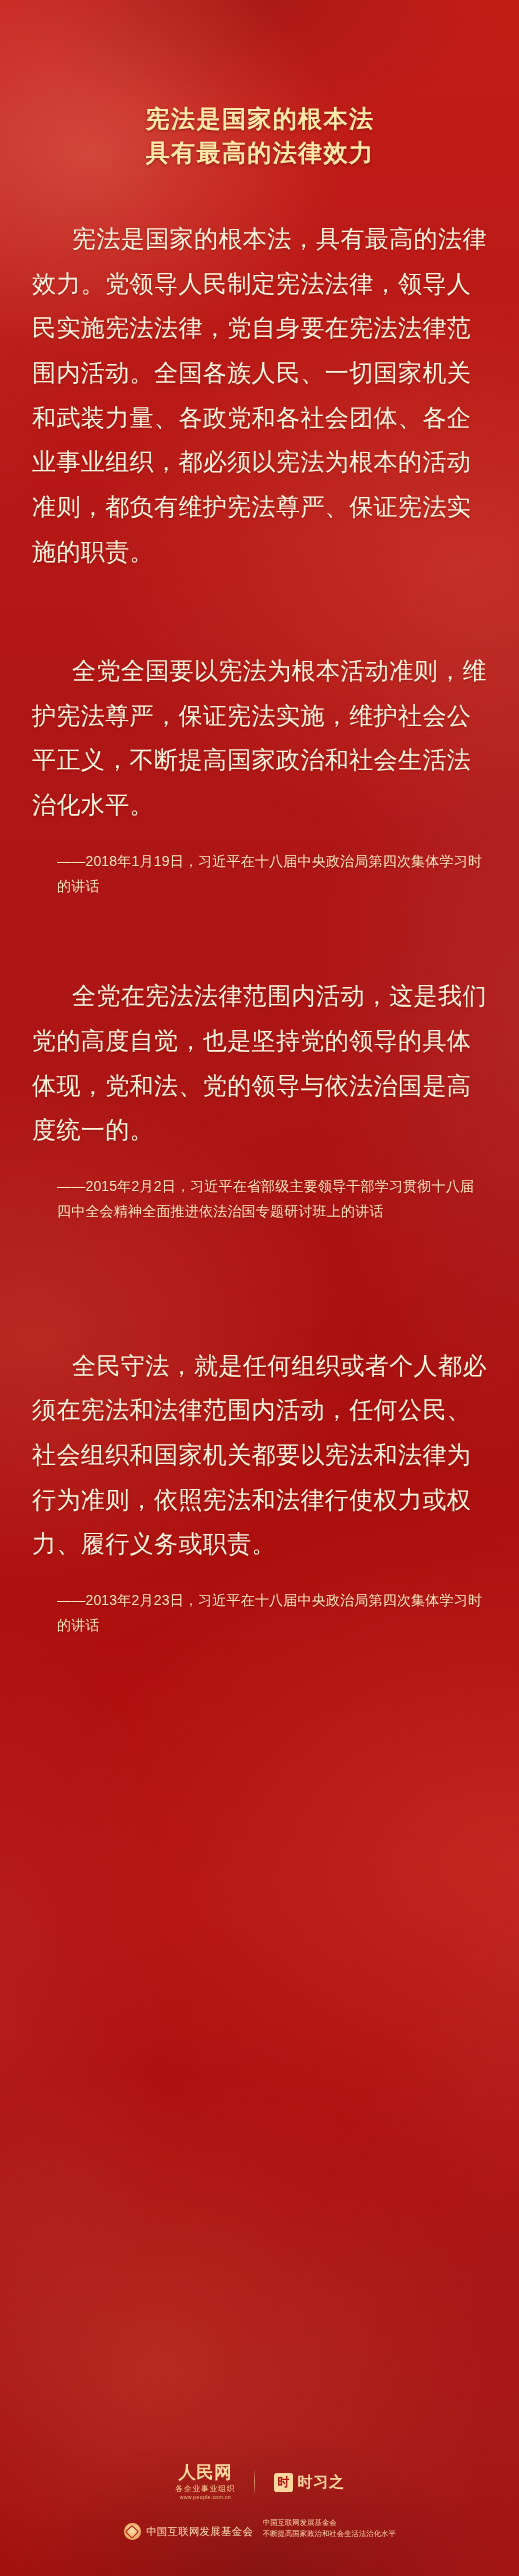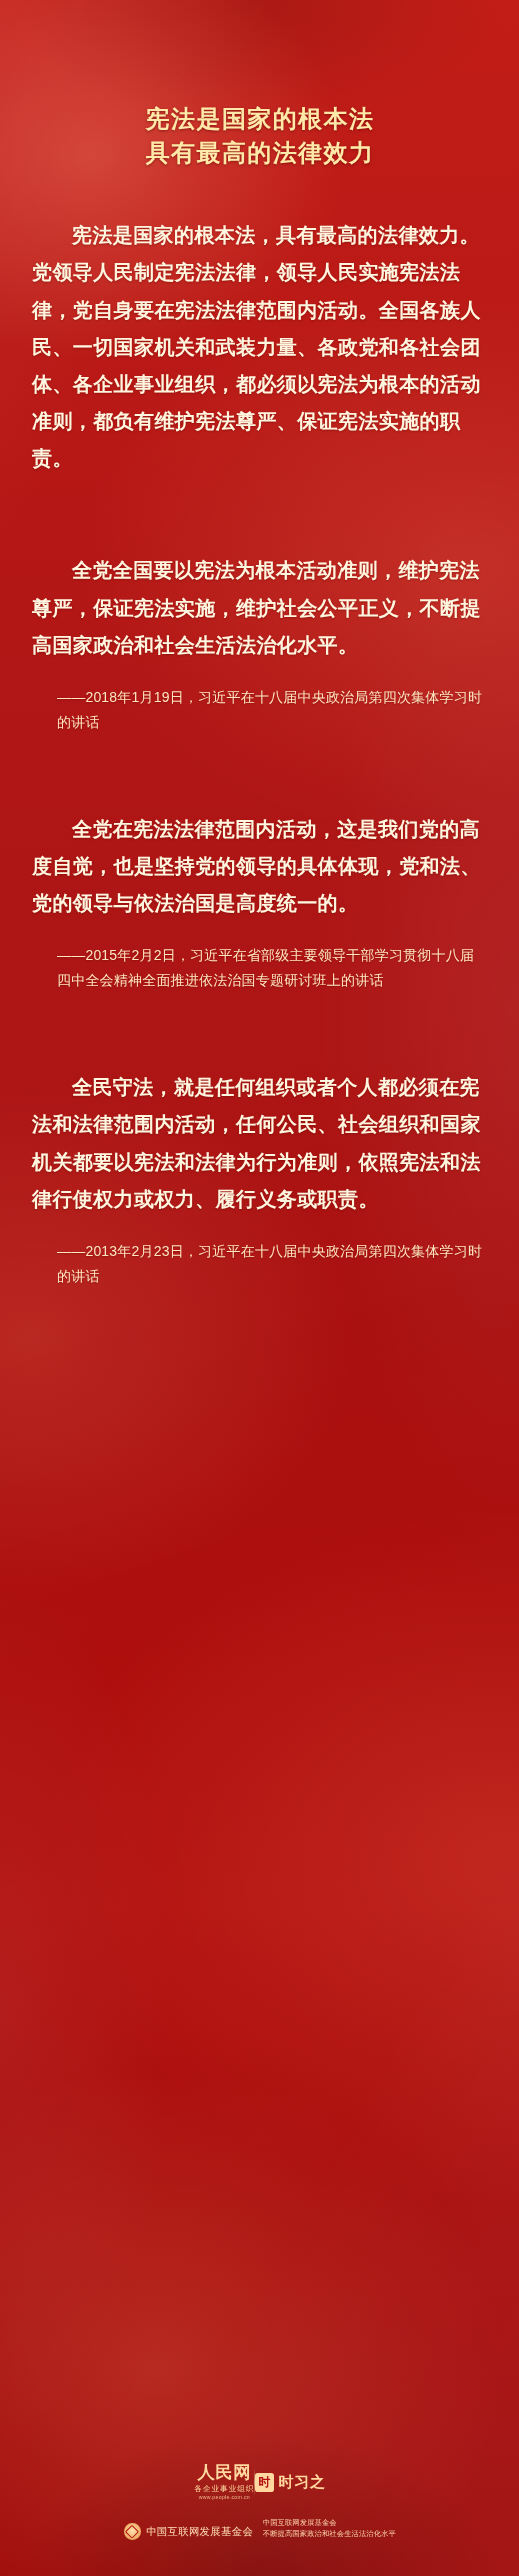--- a/index.html
+++ b/index.html
@@ -73,56 +73,56 @@
   
   .sections {
     padding: 47px 0 0 0;
   }
   .section {
     padding: 0 32px;
     margin-bottom: 78px;
   }
   .quote {
     color: #fff6e0;
-    font-size: 20px;
-    font-weight: bold;
+    font-size: 24px;
+    font-weight: normal;
     line-height: 1.86;
     text-indent: 40px;
     letter-spacing: 0.4px;
     text-shadow: 0 0.7px 2.1px rgba(110,10,0,0.45);
   }
   .source {
     margin-top: 21px;
     color: #ffe6c0;
     font-size: 14px;
     line-height: 1.78;
     letter-spacing: 0.2px;
     padding-left: 25px;
     text-indent: 0;
     text-shadow: 0 0.7px 1.4px rgba(110,10,0,0.4);
   }
   .section.s1 { margin-bottom: 75px; }
   .section.s2 { margin-bottom: 76px; }
-  .section.s3 { margin-bottom: 76px; }
+  .section.s3 { margin-bottom: 120px; }
   .section.s4 { margin-bottom: 0; }
 
   
   .footer {
     position: absolute;
     left: 0;
     right: 0;
     bottom: 36px;
     z-index: 4;
     text-align: center;
   }
   .footer-brands {
     display: flex;
     align-items: center;
     justify-content: center;
-    gap: 0;
+    gap: 19px;
   }
   .pm-logo {
     text-align: center;
     line-height: 1;
   }
   .pm-logo .pm-cn {
     font-size: 17.3px;
     font-weight: bold;
     color: #ffd9a0;
     letter-spacing: 0.7px;

